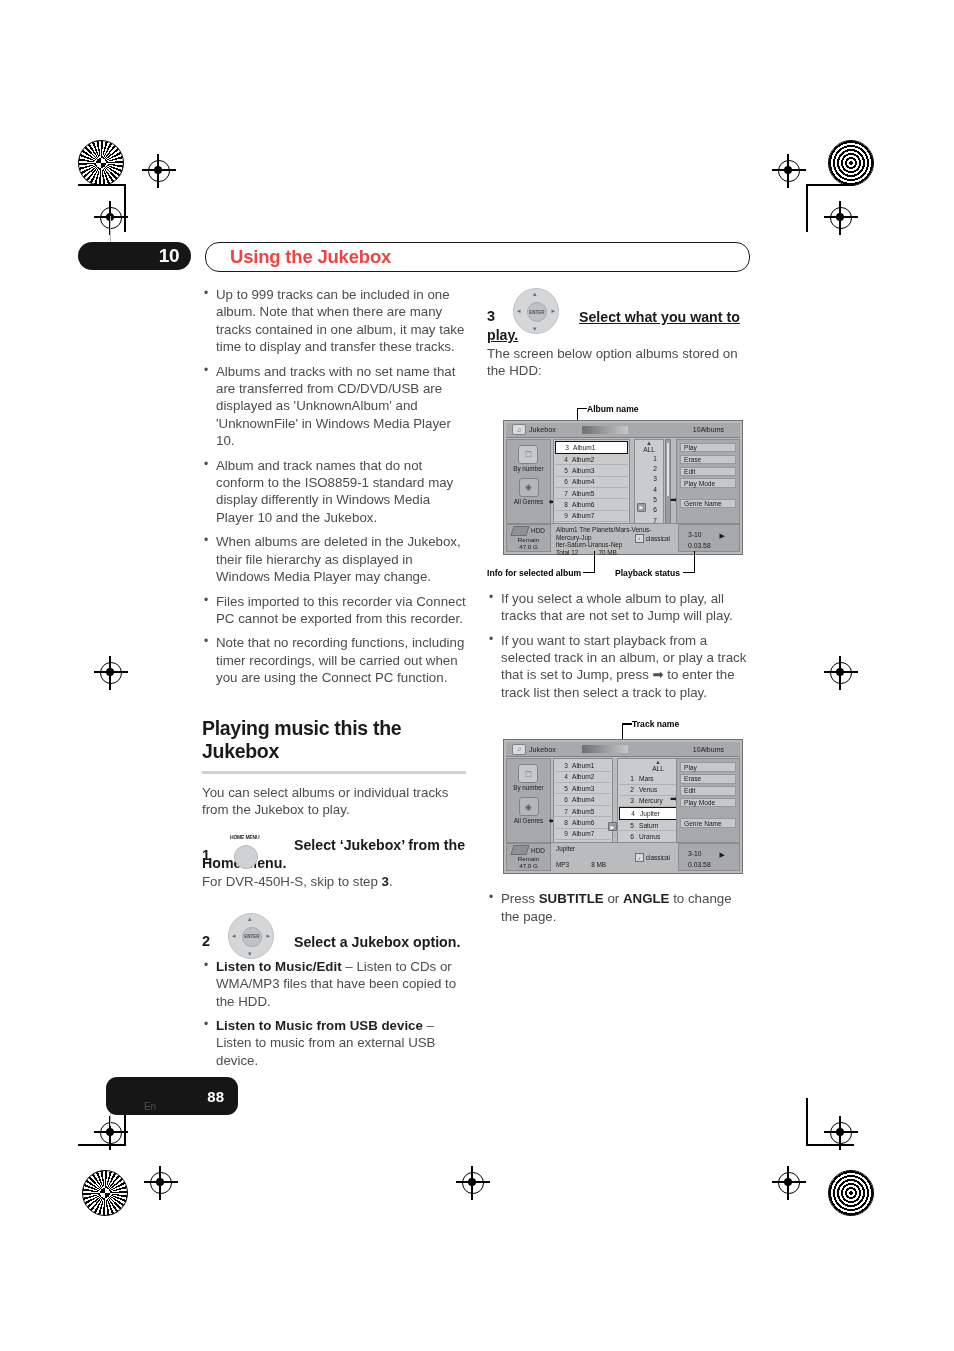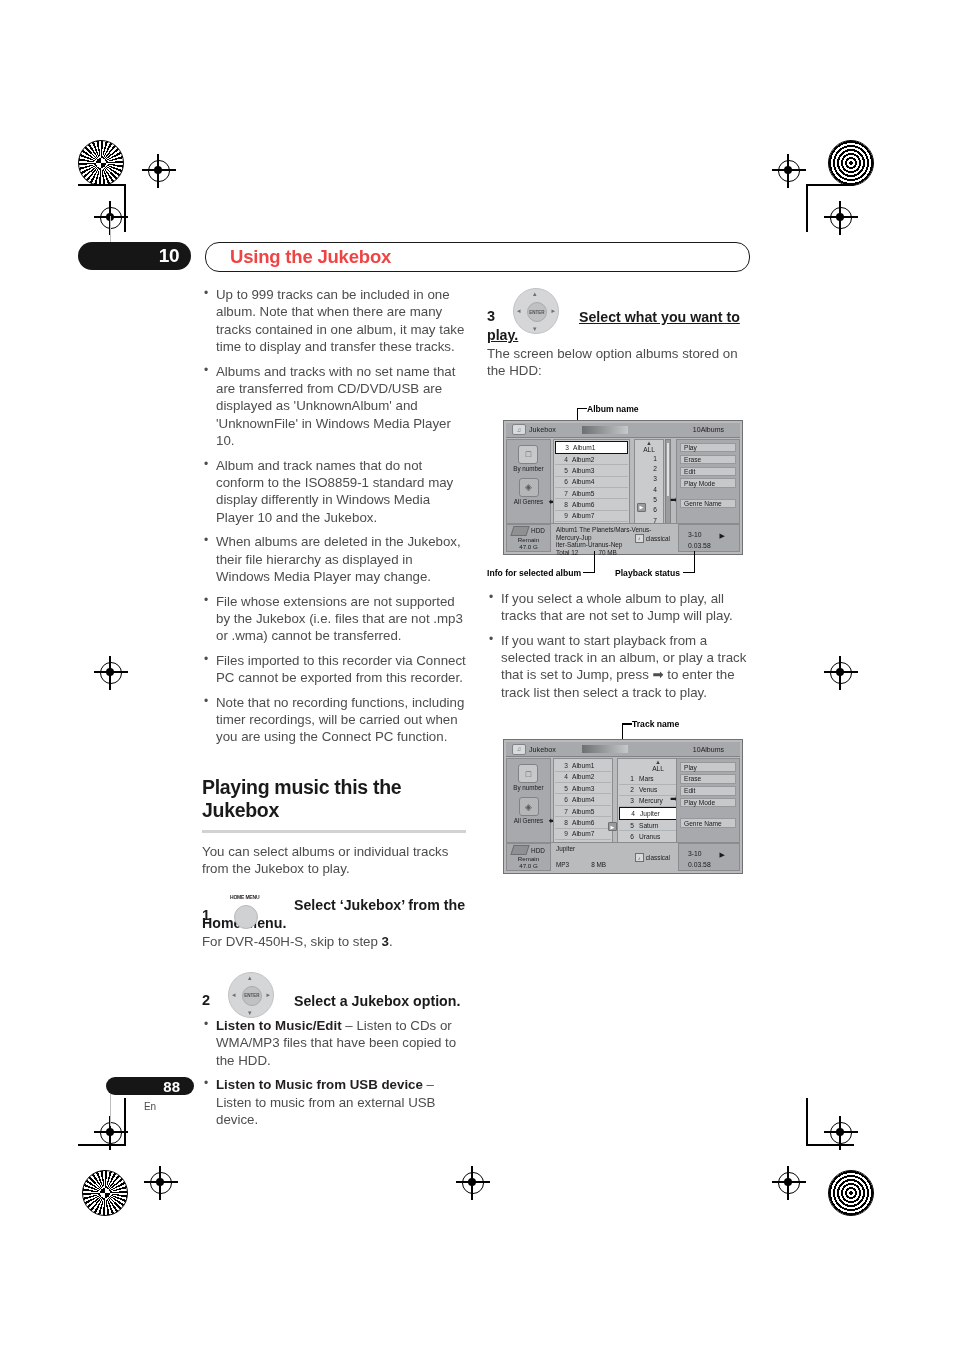--- a/index.html
+++ b/index.html
@@ -258,22 +258,22 @@
 
   .status-box{
     position:absolute;right:0;top:0;width:62px;height:28px;
     background:#a7a9ac;border:1px solid #8a8c8e;box-sizing:border-box;
     font-size:6.8px;color:#1a1a1a;padding:4px 0 0 9px;line-height:11px;
   }
   .status-box .pl{position:absolute;right:14px;top:5px;font-size:7px;color:#1a1a1a;}
 
   
   .pagebadge{
-    position:absolute;left:106px;top:1077px;width:88px;height:18px;
-    background:#161616;border-radius:11px;
+    position:absolute;left:106px;top:1077px;width:88px;height:38px;
+    background:#161616;border-radius:11px;padding-left:44px;
   }
   .pagebadge span{
     position:absolute;right:14px;top:50%;transform:translateY(-50%);
     color:#fff;font-weight:bold;font-size:15px;
   }
   .pagelang{
     position:absolute;left:106px;top:1101px;width:88px;text-align:center;
     font-size:10px;color:#4d4d4f;
   }
 </style>
@@ -351,21 +351,20 @@
     </div>
   </div>
 
   <div class="col col-left">
 
     <ul class="bullets">
       <li>Up to 999 tracks can be included in one album. Note that when there are many tracks contained in one album, it may take time to display and transfer these tracks.</li>
       <li>Albums and tracks with no set name that are transferred from CD/DVD/USB are displayed as 'UnknownAlbum' and 'UnknownFile' in Windows Media Player 10.</li>
       <li>Album and track names that do not conform to the ISO8859-1 standard may display differently in Windows Media Player 10 and the Jukebox.</li>
       <li>When albums are deleted in the Jukebox, their file hierarchy as displayed in Windows Media Player may change.</li>
-      <li>File whose extensions are not supported by the Jukebox (i.e. files that are not .mp3 or .wma) cannot be transferred.</li>
       <li>Files imported to this recorder via Connect PC cannot be exported from this recorder.</li>
       <li>Note that no recording functions, including timer recordings, will be carried out when you are using the Connect PC function.</li>
     </ul>
 
     <h2 class="sect">Playing music this the Jukebox</h2>
     <div class="rule"></div>
     <div class="body-text">You can select albums or individual tracks from the Jukebox to play.</div>
 
     <div class="step">
       <div class="step-num">1</div>
@@ -678,20 +677,23 @@
           </div>
           <div class="status-box">
             <div>3-10</div>
             <div>0.03.58</div>
             <div class="pl">▶</div>
           </div>
         </div>
       </div>
     </div>
 
+    <ul class="bullets" style="margin-top:6px;">
+      <li><span>Press </span><b>SUBTITLE</b><span> or </span><b>ANGLE</b><span> to change the page.</span></li>
+    </ul>
   </div>
 
   <div class="pagebadge">
     <span>88</span>
   </div>
   <div class="pagelang">En</div>
 
 </div>
 
 </body></html>

